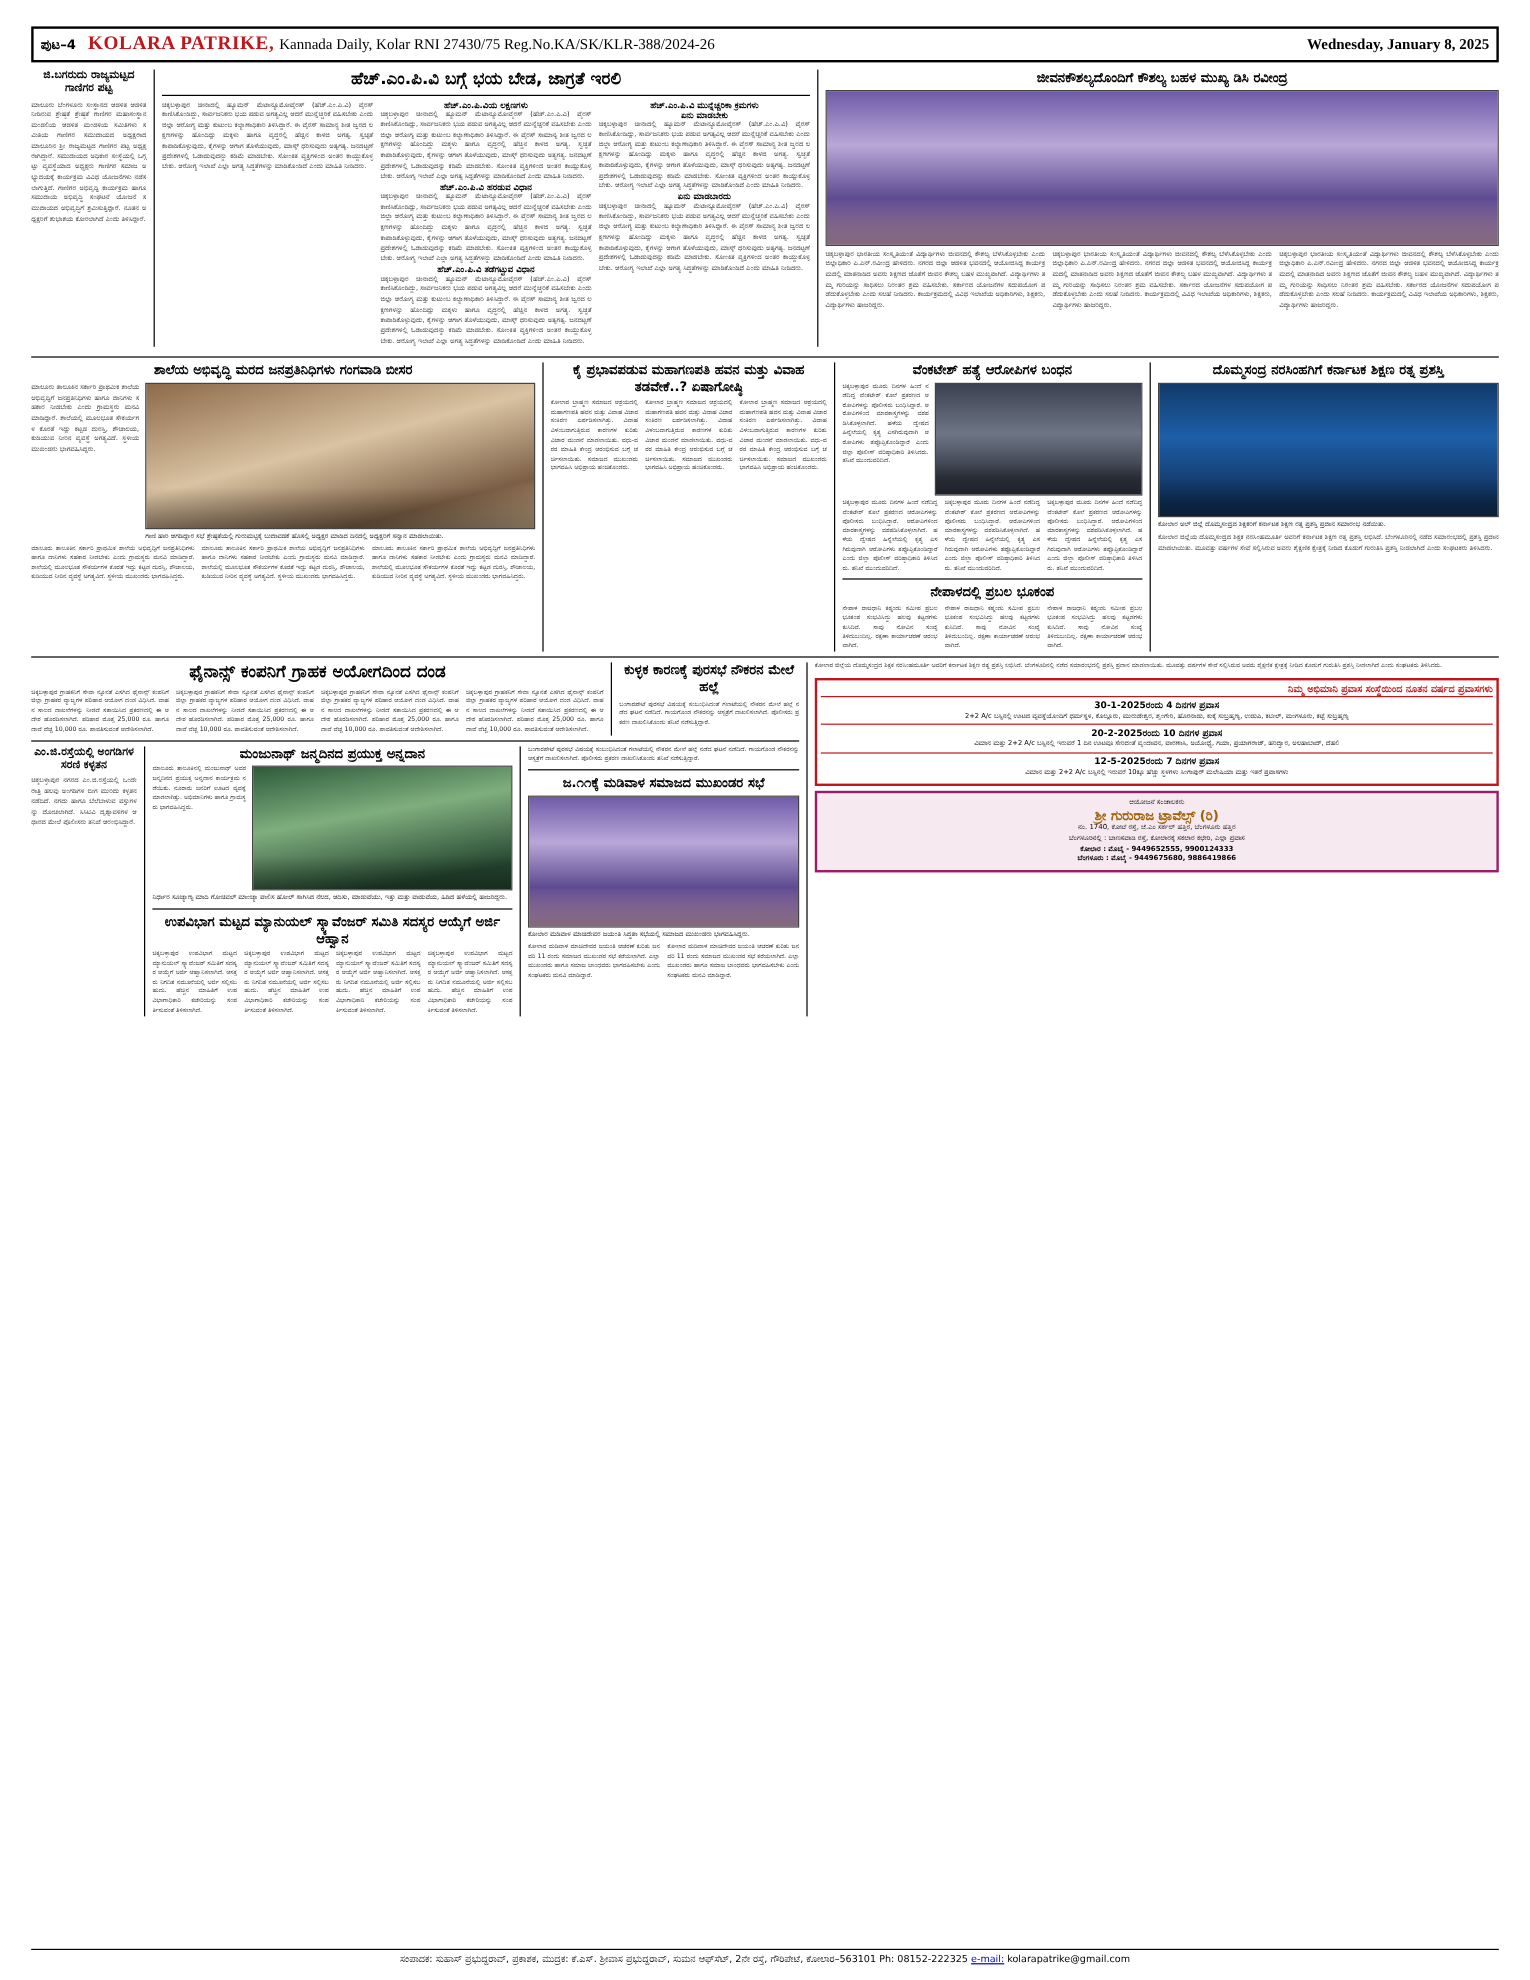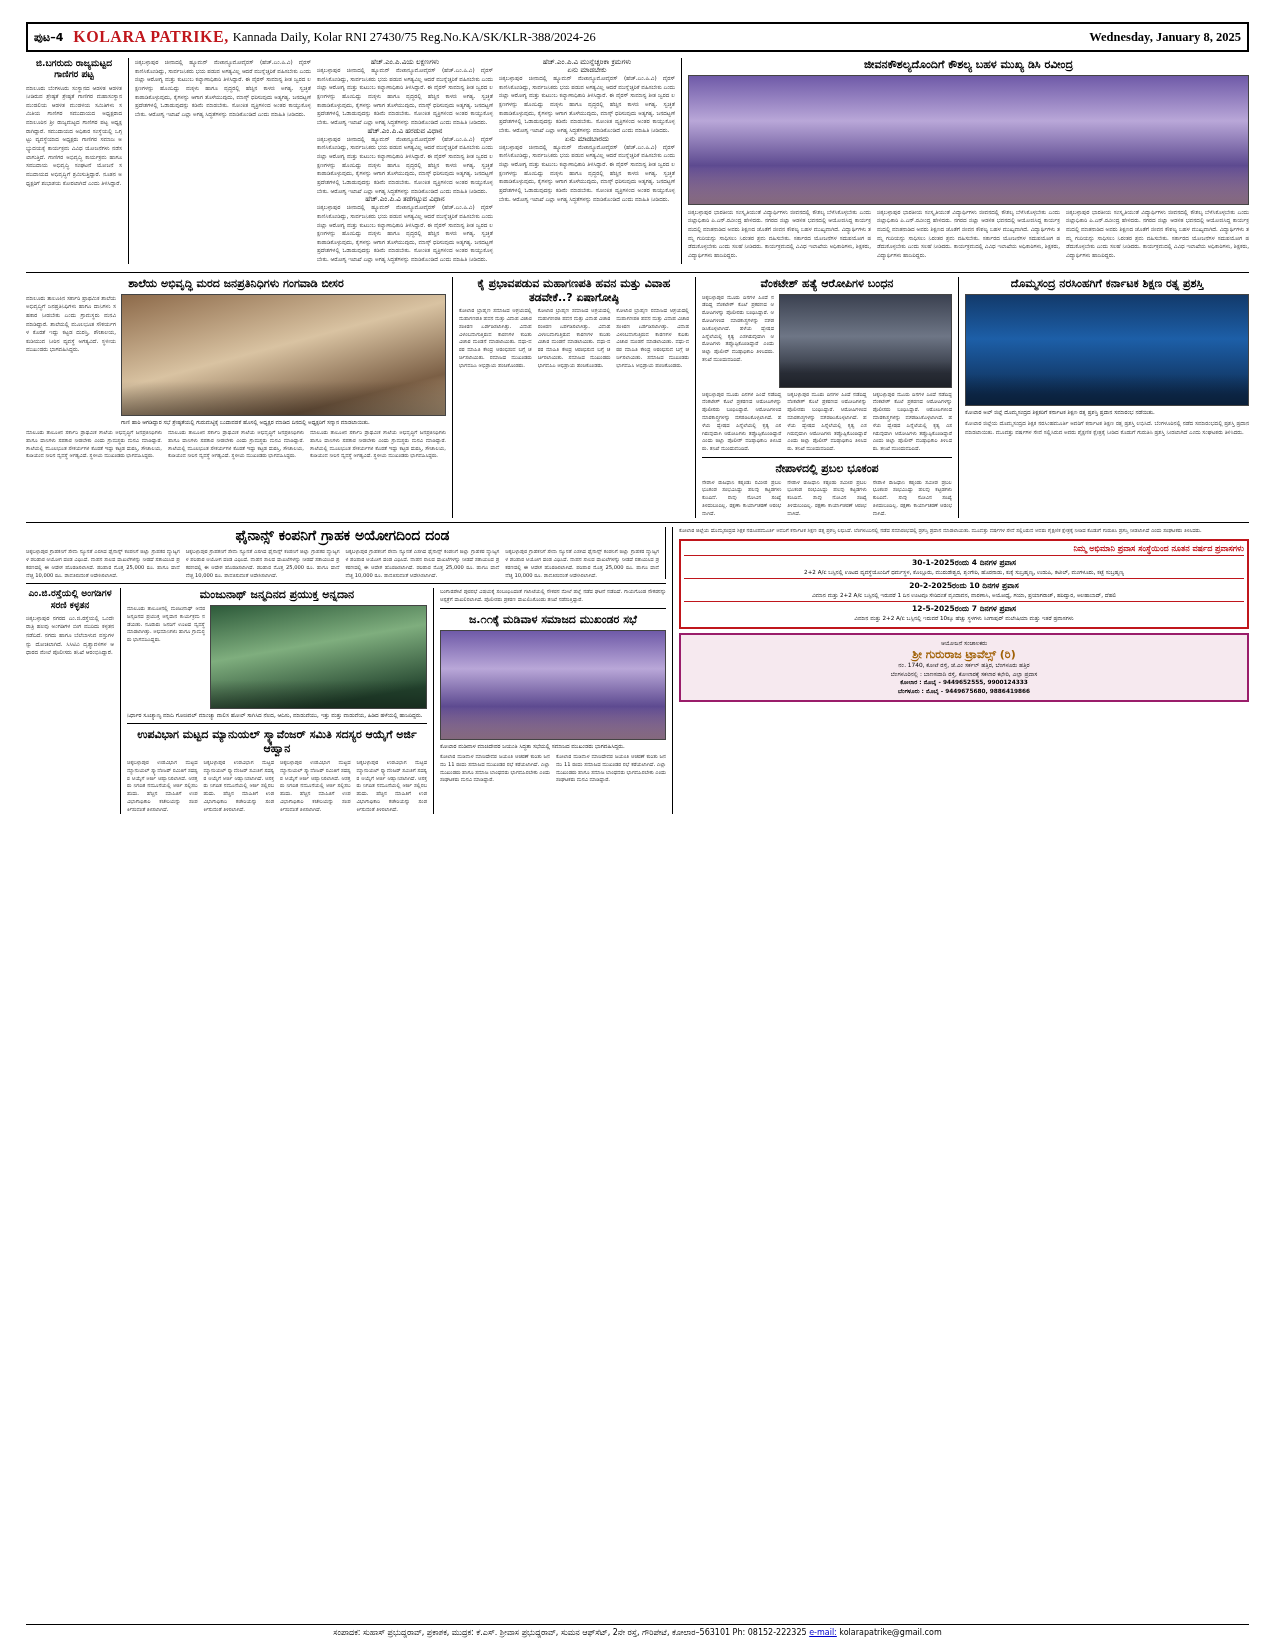--- a/index.html
+++ b/index.html
@@ -15,21 +15,21 @@
   .kn{font-family:"DejaVu Sans",sans-serif;}
   .hl{font-weight:bold;text-align:center;line-height:1.25;}
   .cols{display:flex;gap:6px;}
   .col{flex:1;}
   .txt{font-size:5.6px;line-height:1.55;text-align:justify;color:#1a1a1a;word-break:break-all;hyphens:auto;font-family:"DejaVu Sans",sans-serif;}
   .txt.s{font-size:5.2px;line-height:1.5;}
   .cap{font-size:5.6px;text-align:justify;font-family:"DejaVu Sans",sans-serif;line-height:1.5;}
   .h2{font-size:14px;}
   .h3{font-size:11px;}
   .h4{font-size:9px;}
-  .sub{font-weight:normal;font-size:7px;text-align:center;font-family:"DejaVu Sans",sans-serif;}
+  .sub{font-weight:bold;font-size:7px;text-align:center;font-family:"DejaVu Sans",sans-serif;}
   .photo{background:linear-gradient(160deg,#7a8aa0,#b8c2cf 40%,#6d7b8d 75%,#98a7b5);border:1px solid #444;position:relative;overflow:hidden;}
   .photo.warm{background:linear-gradient(165deg,#8d6a4a,#d9c3a2 45%,#7b5f45 80%,#c2a887);}
   .photo.stage{background:linear-gradient(180deg,#6f5aa8,#b9a7d8 35%,#5d4a90 70%,#caa0c0);}
   .photo.dark{background:linear-gradient(180deg,#3b4150,#6e7686 45%,#2f343f 85%);}
   .photo.green{background:linear-gradient(170deg,#2d5a3a,#7fae7e 40%,#24452f 85%);}
   .photo.award{background:linear-gradient(180deg,#123a6b,#1d5fa8 40%,#0f2f57 90%);}
   .photo::after{content:"";position:absolute;left:0;right:0;bottom:0;height:28%;background:linear-gradient(0deg,rgba(0,0,0,.35),rgba(0,0,0,0));}
   .figs{position:absolute;bottom:6%;left:4%;right:4%;height:46%;display:flex;gap:3px;align-items:flex-end;}
   .fig{flex:1;background:rgba(30,30,40,.55);border-radius:6px 6px 2px 2px;}
   .fig:nth-child(odd){background:rgba(60,45,40,.55);}
@@ -59,20 +59,21 @@
 
   <div class="body" style="display:flex;gap:6px;border-bottom:1px solid #000;padding-bottom:8px;">
 
     <div style="width:96px;">
       <div class="hl h4 kn" style="margin-bottom:3px;">ಜಿ.ಬಗರುದು ರಾಜ್ಯಮಟ್ಟದ ಗಾಣಿಗರ ಪಟ್ಟ</div>
       <div class="txt">ಮಾಲೂರು ಬೆಂಗಳೂರು ಸಂಸ್ಥಾನದ ಆಡಳಿತ ಆಡಳಿತ ನೀಡಿರುವ ಶ್ರೇಷ್ಠತೆ ಶ್ರೇಷ್ಠತೆ ಗಾಣಿಗರ ಮಹಾಸಂಸ್ಥಾನ ಮಂಡಲಿಯ ಆಡಳಿತ ಮಂಡಳಿಯ ಸಮಿತಿಗಳು ಸಮಿತಿಯ ಗಾಣಿಗರ ಸಮುದಾಯದ ಅಧ್ಯಕ್ಷರಾದ ಮಾಲೂರಿನ ಶ್ರೀ ರಾಜ್ಯಮಟ್ಟದ ಗಾಣಿಗರ ಪಟ್ಟ ಅಧ್ಯಕ್ಷರಾಗಿದ್ದಾರೆ. ಸಮುದಾಯದ ಅಧಿಕಾರ ಸಂಸ್ಥೆಯಲ್ಲಿ ಒಗ್ಗಟ್ಟು ವ್ಯವಸ್ಥೆಯಾದ ಅಧ್ಯಕ್ಷರು ಗಾಣಿಗರ ಸಮಾಜ ಅಭ್ಯುದಯಕ್ಕೆ ಕಾರ್ಯಕ್ರಮ ವಿವಿಧ ಯೋಜನೆಗಳು ನಡೆಸಲಾಗುತ್ತಿದೆ. ಗಾಣಿಗರ ಅಭಿವೃದ್ಧಿ ಕಾರ್ಯಕ್ರಮ ಹಾಗೂ ಸಮುದಾಯ ಅಭಿವೃದ್ಧಿ ಸಂಘಟನೆ ಯೋಜನೆ ಸಮುದಾಯದ ಅಭಿವೃದ್ಧಿಗೆ ಶ್ರಮಿಸುತ್ತಿದ್ದಾರೆ. ನೂತನ ಅಧ್ಯಕ್ಷರಿಗೆ ಶುಭಾಶಯ ಕೋರಲಾಗಿದೆ ಎಂದು ತಿಳಿಸಿದ್ದಾರೆ.</div>
     </div>
     <div class="vr"></div>
 
     <div style="width:540px;">
+      <div class="hl h2 kn" style="margin-bottom:4px;border-bottom:1px solid #000;padding-bottom:3px;">ಹೆಚ್.ಎಂ.ಪಿ.ವಿ ಬಗ್ಗೆ ಭಯ ಬೇಡ, ಜಾಗ್ರತೆ ಇರಲಿ</div>
       <div class="cols">
         <div class="col">
           <div class="txt">ಚಿಕ್ಕಬಳ್ಳಾಪುರ ಚೀನಾದಲ್ಲಿ ಹ್ಯೂಮನ್ ಮೆಟಾನ್ಯೂಮೋವೈರಸ್ (ಹೆಚ್.ಎಂ.ಪಿ.ವಿ) ವೈರಸ್ ಕಾಣಿಸಿಕೊಂಡಿದ್ದು, ಸಾರ್ವಜನಿಕರು ಭಯ ಪಡುವ ಅಗತ್ಯವಿಲ್ಲ ಆದರೆ ಮುನ್ನೆಚ್ಚರಿಕೆ ವಹಿಸಬೇಕು ಎಂದು ಜಿಲ್ಲಾ ಆರೋಗ್ಯ ಮತ್ತು ಕುಟುಂಬ ಕಲ್ಯಾಣಾಧಿಕಾರಿ ತಿಳಿಸಿದ್ದಾರೆ. ಈ ವೈರಸ್ ಸಾಮಾನ್ಯ ಶೀತ ಜ್ವರದ ಲಕ್ಷಣಗಳನ್ನು ಹೊಂದಿದ್ದು ಮಕ್ಕಳು ಹಾಗೂ ವೃದ್ಧರಲ್ಲಿ ಹೆಚ್ಚಿನ ಕಾಳಜಿ ಅಗತ್ಯ. ಸ್ವಚ್ಛತೆ ಕಾಪಾಡಿಕೊಳ್ಳುವುದು, ಕೈಗಳನ್ನು ಆಗಾಗ ತೊಳೆಯುವುದು, ಮಾಸ್ಕ್ ಧರಿಸುವುದು ಅತ್ಯಗತ್ಯ. ಜನದಟ್ಟಣೆ ಪ್ರದೇಶಗಳಲ್ಲಿ ಓಡಾಡುವುದನ್ನು ಕಡಿಮೆ ಮಾಡಬೇಕು. ಸೋಂಕಿತ ವ್ಯಕ್ತಿಗಳಿಂದ ಅಂತರ ಕಾಯ್ದುಕೊಳ್ಳಬೇಕು. ಆರೋಗ್ಯ ಇಲಾಖೆ ಎಲ್ಲಾ ಅಗತ್ಯ ಸಿದ್ಧತೆಗಳನ್ನು ಮಾಡಿಕೊಂಡಿದೆ ಎಂದು ಮಾಹಿತಿ ನೀಡಿದರು.</div>
         </div>
         <div class="col">
           <div class="sub">ಹೆಚ್.ಎಂ.ಪಿ.ವಿಯ ಲಕ್ಷಣಗಳು</div>
           <div class="txt">ಚಿಕ್ಕಬಳ್ಳಾಪುರ ಚೀನಾದಲ್ಲಿ ಹ್ಯೂಮನ್ ಮೆಟಾನ್ಯೂಮೋವೈರಸ್ (ಹೆಚ್.ಎಂ.ಪಿ.ವಿ) ವೈರಸ್ ಕಾಣಿಸಿಕೊಂಡಿದ್ದು, ಸಾರ್ವಜನಿಕರು ಭಯ ಪಡುವ ಅಗತ್ಯವಿಲ್ಲ ಆದರೆ ಮುನ್ನೆಚ್ಚರಿಕೆ ವಹಿಸಬೇಕು ಎಂದು ಜಿಲ್ಲಾ ಆರೋಗ್ಯ ಮತ್ತು ಕುಟುಂಬ ಕಲ್ಯಾಣಾಧಿಕಾರಿ ತಿಳಿಸಿದ್ದಾರೆ. ಈ ವೈರಸ್ ಸಾಮಾನ್ಯ ಶೀತ ಜ್ವರದ ಲಕ್ಷಣಗಳನ್ನು ಹೊಂದಿದ್ದು ಮಕ್ಕಳು ಹಾಗೂ ವೃದ್ಧರಲ್ಲಿ ಹೆಚ್ಚಿನ ಕಾಳಜಿ ಅಗತ್ಯ. ಸ್ವಚ್ಛತೆ ಕಾಪಾಡಿಕೊಳ್ಳುವುದು, ಕೈಗಳನ್ನು ಆಗಾಗ ತೊಳೆಯುವುದು, ಮಾಸ್ಕ್ ಧರಿಸುವುದು ಅತ್ಯಗತ್ಯ. ಜನದಟ್ಟಣೆ ಪ್ರದೇಶಗಳಲ್ಲಿ ಓಡಾಡುವುದನ್ನು ಕಡಿಮೆ ಮಾಡಬೇಕು. ಸೋಂಕಿತ ವ್ಯಕ್ತಿಗಳಿಂದ ಅಂತರ ಕಾಯ್ದುಕೊಳ್ಳಬೇಕು. ಆರೋಗ್ಯ ಇಲಾಖೆ ಎಲ್ಲಾ ಅಗತ್ಯ ಸಿದ್ಧತೆಗಳನ್ನು ಮಾಡಿಕೊಂಡಿದೆ ಎಂದು ಮಾಹಿತಿ ನೀಡಿದರು.</div>
           <div class="sub">ಹೆಚ್.ಎಂ.ಪಿ.ವಿ ಹರಡುವ ವಿಧಾನ</div>
           <div class="txt">ಚಿಕ್ಕಬಳ್ಳಾಪುರ ಚೀನಾದಲ್ಲಿ ಹ್ಯೂಮನ್ ಮೆಟಾನ್ಯೂಮೋವೈರಸ್ (ಹೆಚ್.ಎಂ.ಪಿ.ವಿ) ವೈರಸ್ ಕಾಣಿಸಿಕೊಂಡಿದ್ದು, ಸಾರ್ವಜನಿಕರು ಭಯ ಪಡುವ ಅಗತ್ಯವಿಲ್ಲ ಆದರೆ ಮುನ್ನೆಚ್ಚರಿಕೆ ವಹಿಸಬೇಕು ಎಂದು ಜಿಲ್ಲಾ ಆರೋಗ್ಯ ಮತ್ತು ಕುಟುಂಬ ಕಲ್ಯಾಣಾಧಿಕಾರಿ ತಿಳಿಸಿದ್ದಾರೆ. ಈ ವೈರಸ್ ಸಾಮಾನ್ಯ ಶೀತ ಜ್ವರದ ಲಕ್ಷಣಗಳನ್ನು ಹೊಂದಿದ್ದು ಮಕ್ಕಳು ಹಾಗೂ ವೃದ್ಧರಲ್ಲಿ ಹೆಚ್ಚಿನ ಕಾಳಜಿ ಅಗತ್ಯ. ಸ್ವಚ್ಛತೆ ಕಾಪಾಡಿಕೊಳ್ಳುವುದು, ಕೈಗಳನ್ನು ಆಗಾಗ ತೊಳೆಯುವುದು, ಮಾಸ್ಕ್ ಧರಿಸುವುದು ಅತ್ಯಗತ್ಯ. ಜನದಟ್ಟಣೆ ಪ್ರದೇಶಗಳಲ್ಲಿ ಓಡಾಡುವುದನ್ನು ಕಡಿಮೆ ಮಾಡಬೇಕು. ಸೋಂಕಿತ ವ್ಯಕ್ತಿಗಳಿಂದ ಅಂತರ ಕಾಯ್ದುಕೊಳ್ಳಬೇಕು. ಆರೋಗ್ಯ ಇಲಾಖೆ ಎಲ್ಲಾ ಅಗತ್ಯ ಸಿದ್ಧತೆಗಳನ್ನು ಮಾಡಿಕೊಂಡಿದೆ ಎಂದು ಮಾಹಿತಿ ನೀಡಿದರು.</div>
           <div class="sub">ಹೆಚ್.ಎಂ.ಪಿ.ವಿ ತಡೆಗಟ್ಟುವ ವಿಧಾನ</div>
@@ -242,20 +243,24 @@
               </div>
             <div class="col">
                 <div class="txt s">ಚಿಕ್ಕಬಳ್ಳಾಪುರ ಗ್ರಾಹಕನಿಗೆ ಸೇವಾ ನ್ಯೂನತೆ ಎಸಗಿದ ಫೈನಾನ್ಸ್ ಕಂಪನಿಗೆ ಜಿಲ್ಲಾ ಗ್ರಾಹಕರ ವ್ಯಾಜ್ಯಗಳ ಪರಿಹಾರ ಆಯೋಗ ದಂಡ ವಿಧಿಸಿದೆ. ವಾಹನ ಸಾಲದ ದಾಖಲೆಗಳನ್ನು ನೀಡದೆ ಸತಾಯಿಸಿದ ಪ್ರಕರಣದಲ್ಲಿ ಈ ಆದೇಶ ಹೊರಡಿಸಲಾಗಿದೆ. ಪರಿಹಾರ ಮೊತ್ತ 25,000 ರೂ. ಹಾಗೂ ದಾವೆ ವೆಚ್ಚ 10,000 ರೂ. ಪಾವತಿಸುವಂತೆ ಆದೇಶಿಸಲಾಗಿದೆ.</div>
               </div>
             <div class="col">
                 <div class="txt s">ಚಿಕ್ಕಬಳ್ಳಾಪುರ ಗ್ರಾಹಕನಿಗೆ ಸೇವಾ ನ್ಯೂನತೆ ಎಸಗಿದ ಫೈನಾನ್ಸ್ ಕಂಪನಿಗೆ ಜಿಲ್ಲಾ ಗ್ರಾಹಕರ ವ್ಯಾಜ್ಯಗಳ ಪರಿಹಾರ ಆಯೋಗ ದಂಡ ವಿಧಿಸಿದೆ. ವಾಹನ ಸಾಲದ ದಾಖಲೆಗಳನ್ನು ನೀಡದೆ ಸತಾಯಿಸಿದ ಪ್ರಕರಣದಲ್ಲಿ ಈ ಆದೇಶ ಹೊರಡಿಸಲಾಗಿದೆ. ಪರಿಹಾರ ಮೊತ್ತ 25,000 ರೂ. ಹಾಗೂ ದಾವೆ ವೆಚ್ಚ 10,000 ರೂ. ಪಾವತಿಸುವಂತೆ ಆದೇಶಿಸಲಾಗಿದೆ.</div>
               </div>
           </div>
         </div>
         <div class="vr"></div>
+        <div style="width:150px;">
+          <div class="hl h3 kn" style="margin-bottom:4px;">ಕುಳ್ಳಕ ಕಾರಣಕ್ಕೆ ಪುರಸಭೆ ನೌಕರನ ಮೇಲೆ ಹಲ್ಲೆ</div>
+          <div class="txt s">ಬಂಗಾರಪೇಟೆ ಪುರಸಭೆ ವಿಷಯಕ್ಕೆ ಸಂಬಂಧಿಸಿದಂತೆ ಗಲಾಟೆಯಲ್ಲಿ ನೌಕರನ ಮೇಲೆ ಹಲ್ಲೆ ನಡೆದ ಘಟನೆ ನಡೆದಿದೆ. ಗಾಯಗೊಂಡ ನೌಕರನನ್ನು ಆಸ್ಪತ್ರೆಗೆ ದಾಖಲಿಸಲಾಗಿದೆ. ಪೊಲೀಸರು ಪ್ರಕರಣ ದಾಖಲಿಸಿಕೊಂಡು ತನಿಖೆ ನಡೆಸುತ್ತಿದ್ದಾರೆ.</div>
+        </div>
       </div>
 
       <div style="display:flex;gap:6px;margin-top:4px;">
 
         <div style="width:88px;">
           <div class="hl h4 kn" style="margin-bottom:3px;">ಎಂ.ಜಿ.ರಸ್ತೆಯಲ್ಲಿ ಅಂಗಡಿಗಳ ಸರಣಿ ಕಳ್ಳತನ</div>
           <div class="txt">ಚಿಕ್ಕಬಳ್ಳಾಪುರ ನಗರದ ಎಂ.ಜಿ.ರಸ್ತೆಯಲ್ಲಿ ಒಂದೇ ರಾತ್ರಿ ಹಲವು ಅಂಗಡಿಗಳ ಬೀಗ ಮುರಿದು ಕಳ್ಳತನ ನಡೆದಿದೆ. ನಗದು ಹಾಗೂ ಬೆಲೆಬಾಳುವ ವಸ್ತುಗಳನ್ನು ದೋಚಲಾಗಿದೆ. ಸಿಸಿಟಿವಿ ದೃಶ್ಯಾವಳಿಗಳ ಆಧಾರದ ಮೇಲೆ ಪೊಲೀಸರು ತನಿಖೆ ಆರಂಭಿಸಿದ್ದಾರೆ.</div>
         </div>
         <div class="vr"></div>
 

